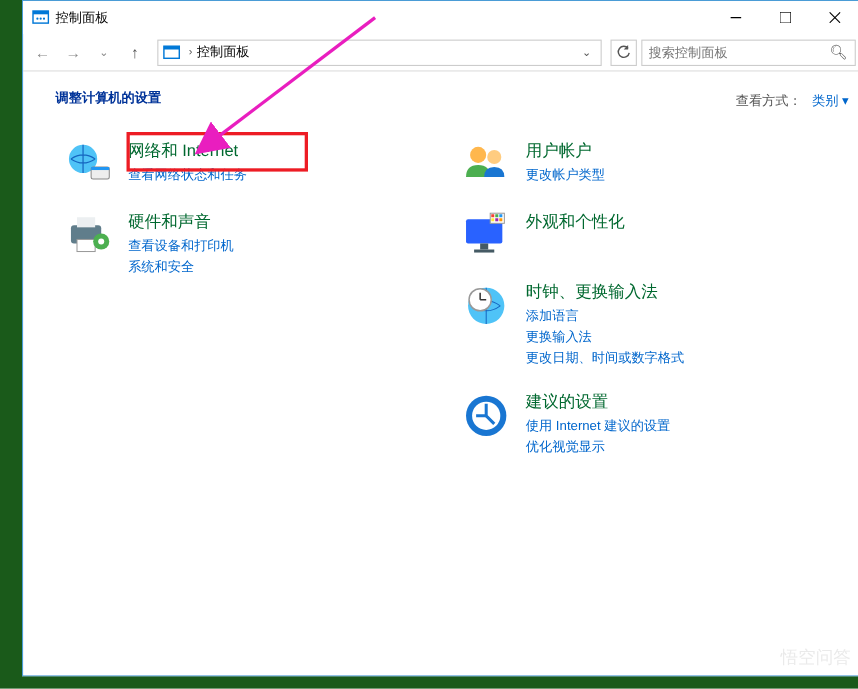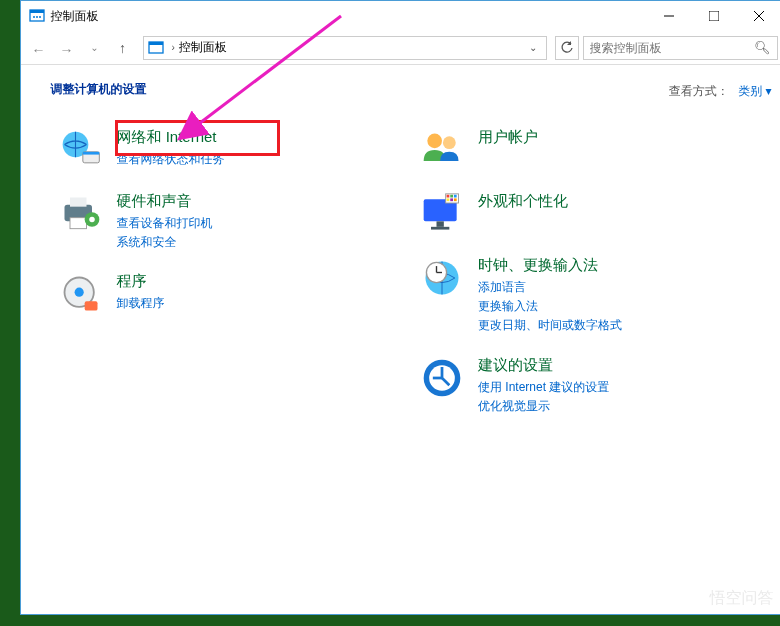--- a/index.html
+++ b/index.html
@@ -139,45 +139,35 @@
               <circle cx="36" cy="30" r="8" fill="#4caf50"></circle>
               <circle cx="36" cy="30" r="3" fill="#fff"></circle>
             </svg>
           <div class="cat-body">
             <div class="cat-title">硬件和声音</div>
             <span class="cat-link">查看设备和打印机</span>
             <span class="cat-link">系统和安全</span>
           </div>
         </div>
 
-        <div class="cat">
-          <svg class="cat-icon" viewBox="0 0 48 48">
-              <circle cx="22" cy="22" r="16" fill="#eceff1" stroke="#999" stroke-width="2"></circle>
-              <circle cx="22" cy="22" r="5" fill="#2196f3"></circle>
-              <rect x="28" y="32" width="14" height="10" rx="2" fill="#ff7043"></rect>
-            </svg>
-          <div class="cat-body">
-            <div class="cat-title">程序</div>
-            <span class="cat-link">卸载程序</span>
-          </div>
-        </div>
 
       </div>
 
       <div class="col">
 
         <div class="cat">
           <svg class="cat-icon" viewBox="0 0 48 48">
               <circle cx="16" cy="14" r="8" fill="#ffb74d"></circle>
               <path d="M4 36 Q4 24 16 24 Q28 24 28 36 Z" fill="#4caf50"></path>
               <circle cx="32" cy="16" r="7" fill="#ffcc80"></circle>
               <path d="M22 36 Q22 26 32 26 Q42 26 42 36 Z" fill="#1976d2"></path>
             </svg>
           <div class="cat-body">
             <div class="cat-title">用户帐户</div>
+            <span class="cat-link">更改帐户类型</span>
           </div>
         </div>
 
         <div class="cat">
           <svg class="cat-icon" viewBox="0 0 48 48">
               <rect x="4" y="8" width="36" height="24" rx="2" fill="#2962ff"></rect>
               <rect x="18" y="32" width="8" height="6" fill="#455a64"></rect>
               <rect x="12" y="38" width="20" height="3" fill="#455a64"></rect>
               <rect x="28" y="2" width="14" height="10" fill="#fff" stroke="#999"></rect>
               <rect x="29" y="3" width="3" height="3" fill="#f44336"></rect>

